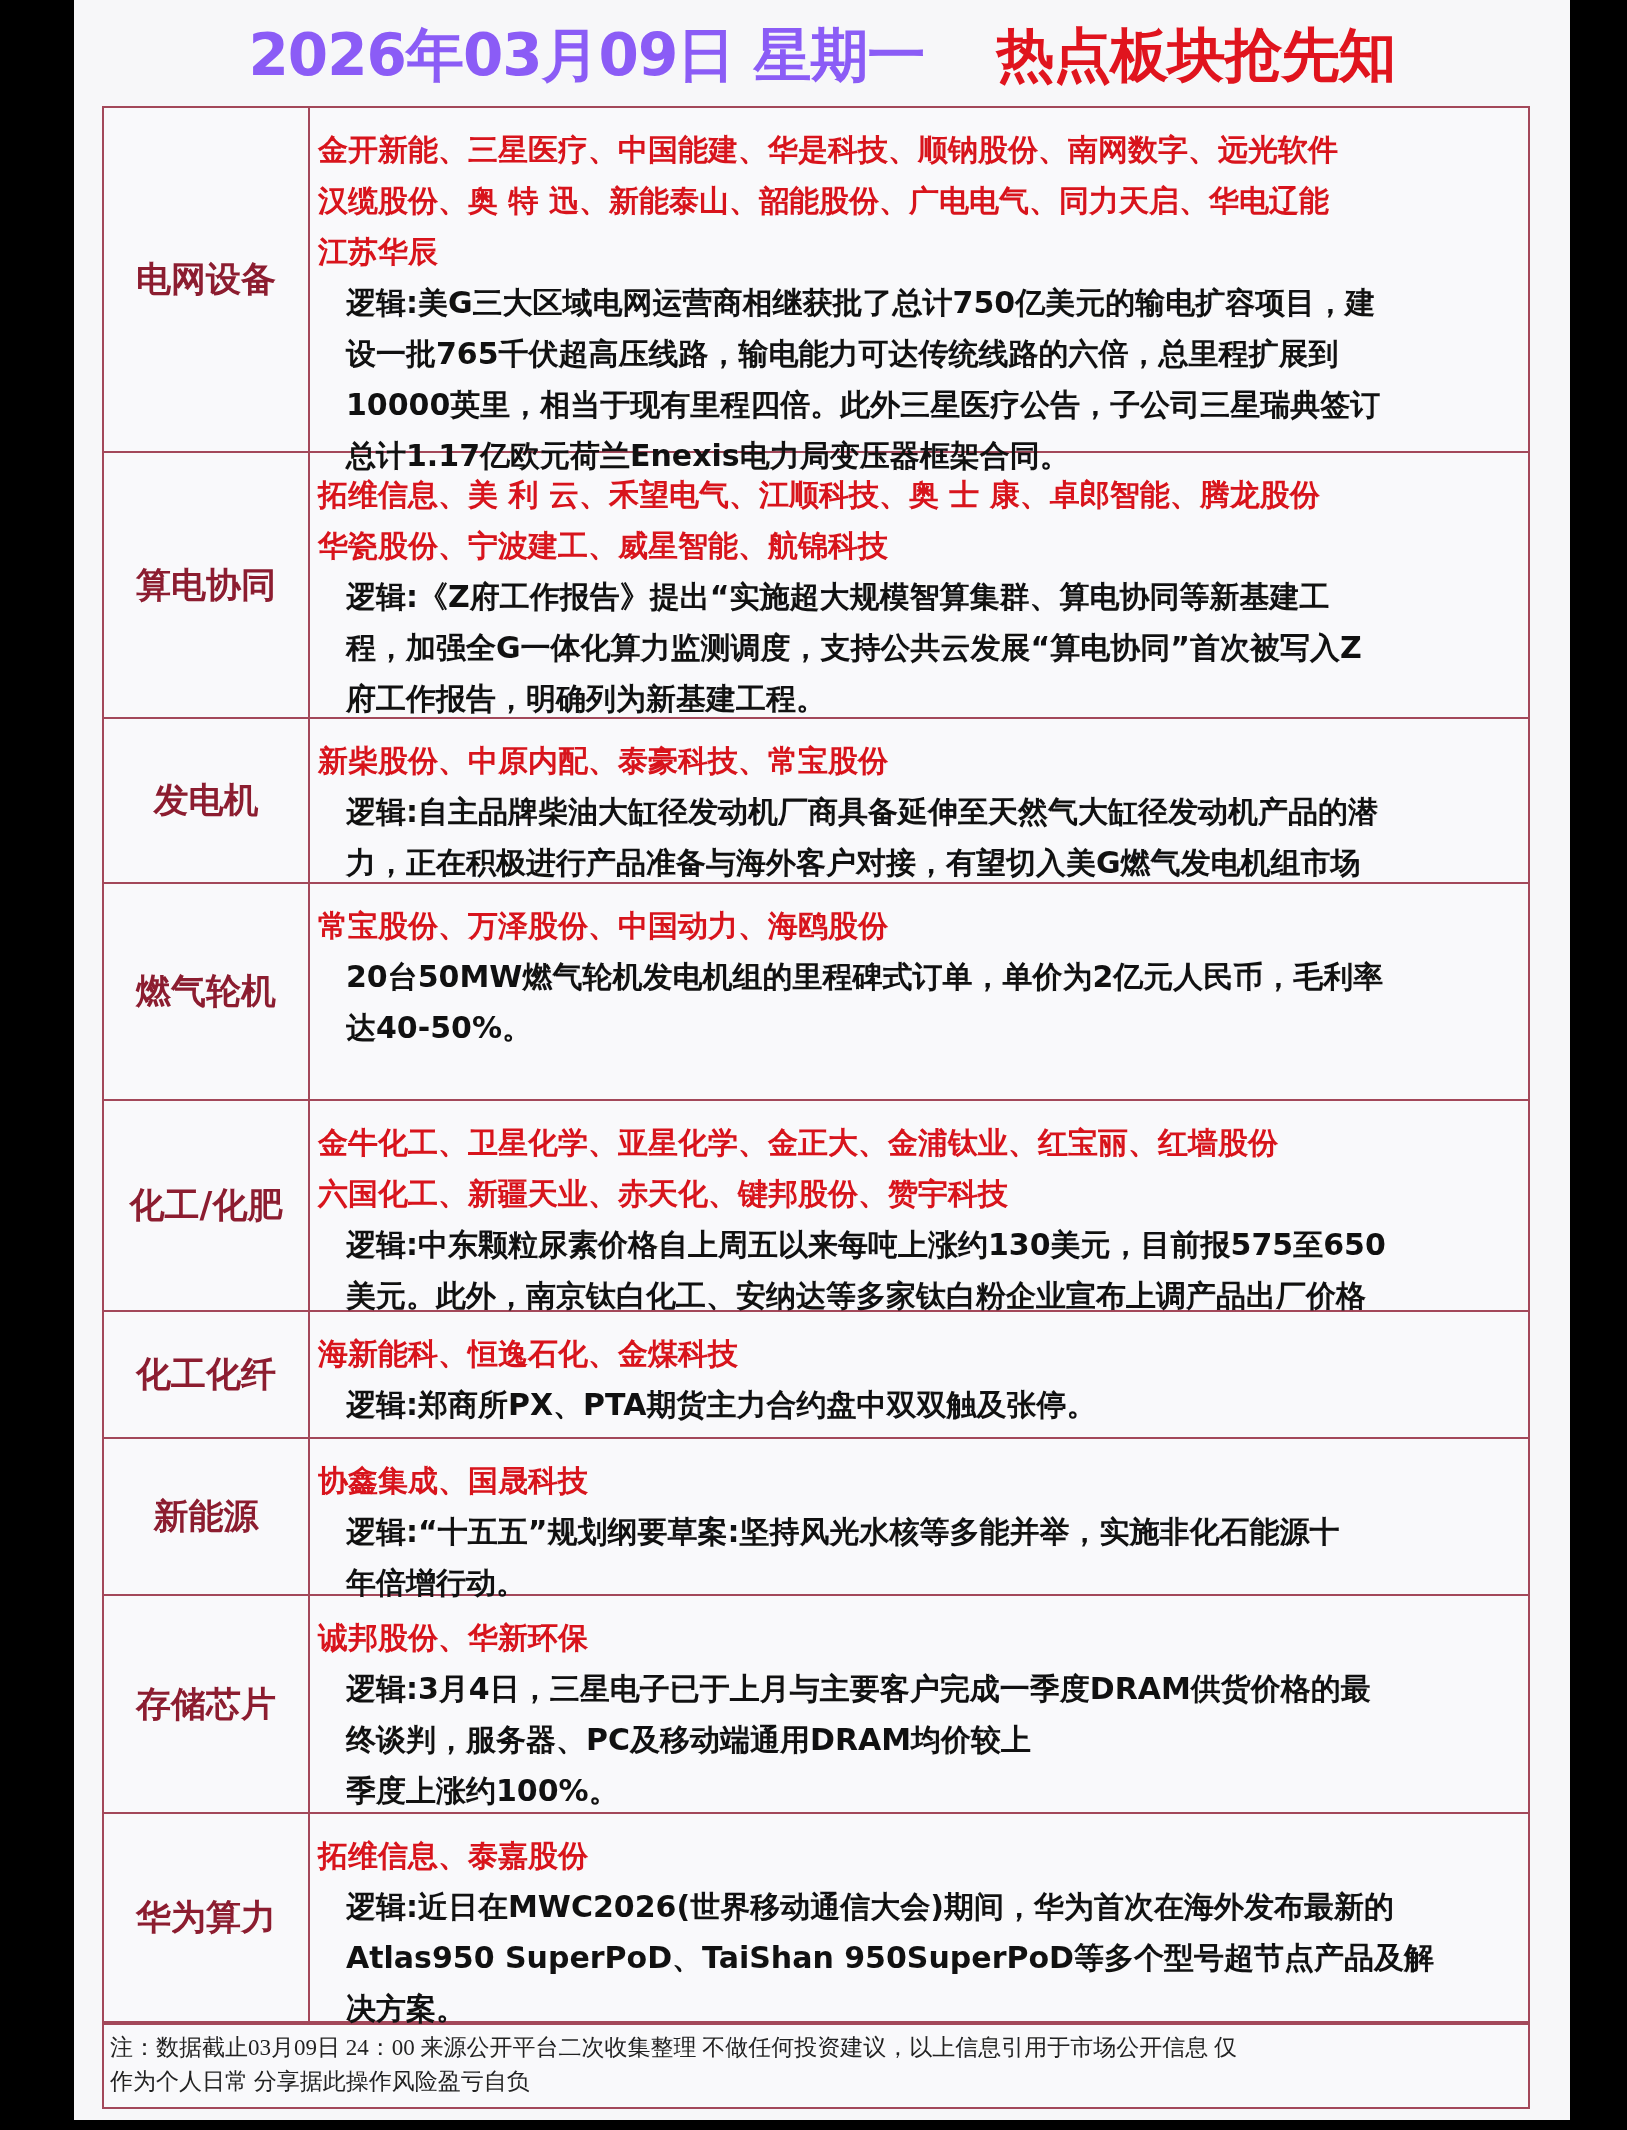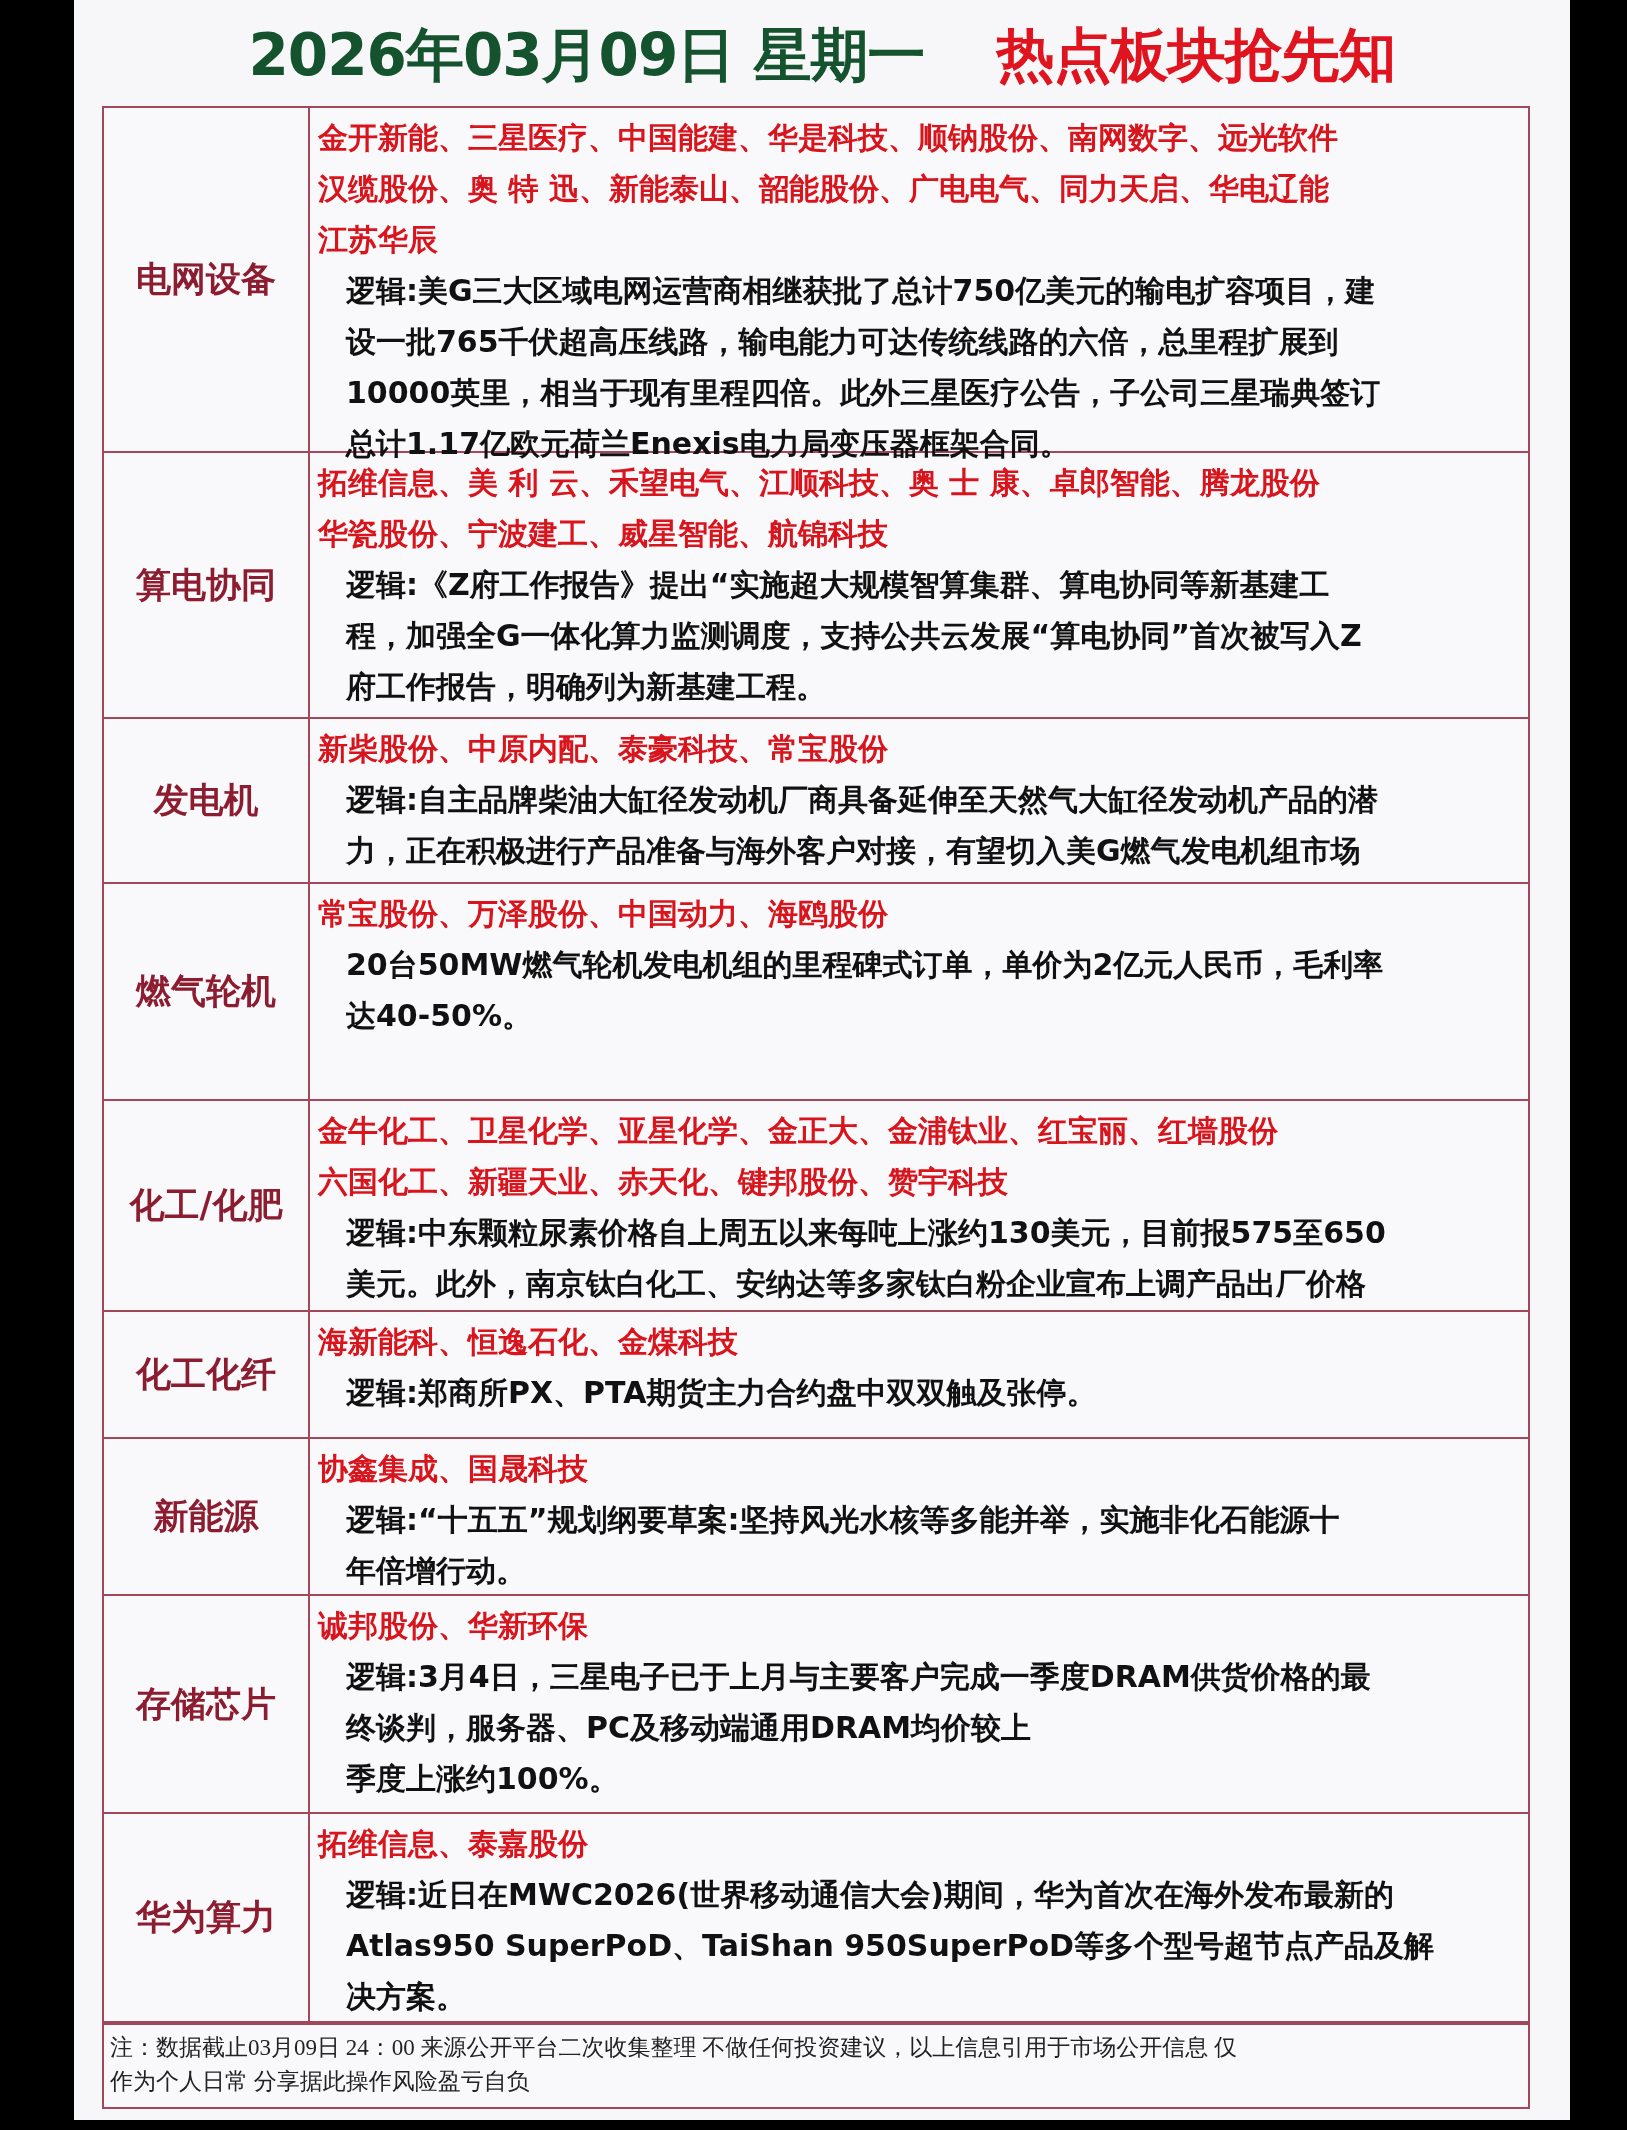--- a/index.html
+++ b/index.html
@@ -16,21 +16,21 @@
     width: 1496px; height: 2120px;
     background: #f7f7f9;
   }
   .title {
     position: absolute;
     left: 0; top: 8px; width: 1496px; height: 96px;
     display: flex; align-items: center; justify-content: center;
     font-weight: bold; font-size: 58px; letter-spacing: -1px;
     white-space: nowrap;
   }
-  .title .date { color: #14532d; }
+  .title .date { color: #8b5cf6; }
   .title .gap { display: inline-block; width: 56px; }
   .title .headline { color: #e0141e; margin-left: 16px; }
 
   .table {
     position: absolute;
     left: 28px; top: 106px;
     width: 1428px;
     border: 2px solid #a3485a;
     box-sizing: border-box;
     background: #f9f9fb;
@@ -43,21 +43,21 @@
   .row:last-child { border-bottom: none; }
   .cat {
     width: 206px; flex: none;
     border-right: 2px solid #a3485a;
     display: flex; align-items: center; justify-content: center;
     font-weight: bold; font-size: 35px; color: #8c1d30;
     box-sizing: border-box;
   }
   .content {
     flex: 1;
-    padding: 4px 8px 6px 8px;
+    padding: 16px 8px 6px 8px;
     box-sizing: border-box;
   }
   .stocks {
     color: #d8141c;
     font-weight: bold;
     font-size: 30px;
     line-height: 51px;
     word-break: break-all;
   }
   .logic {

